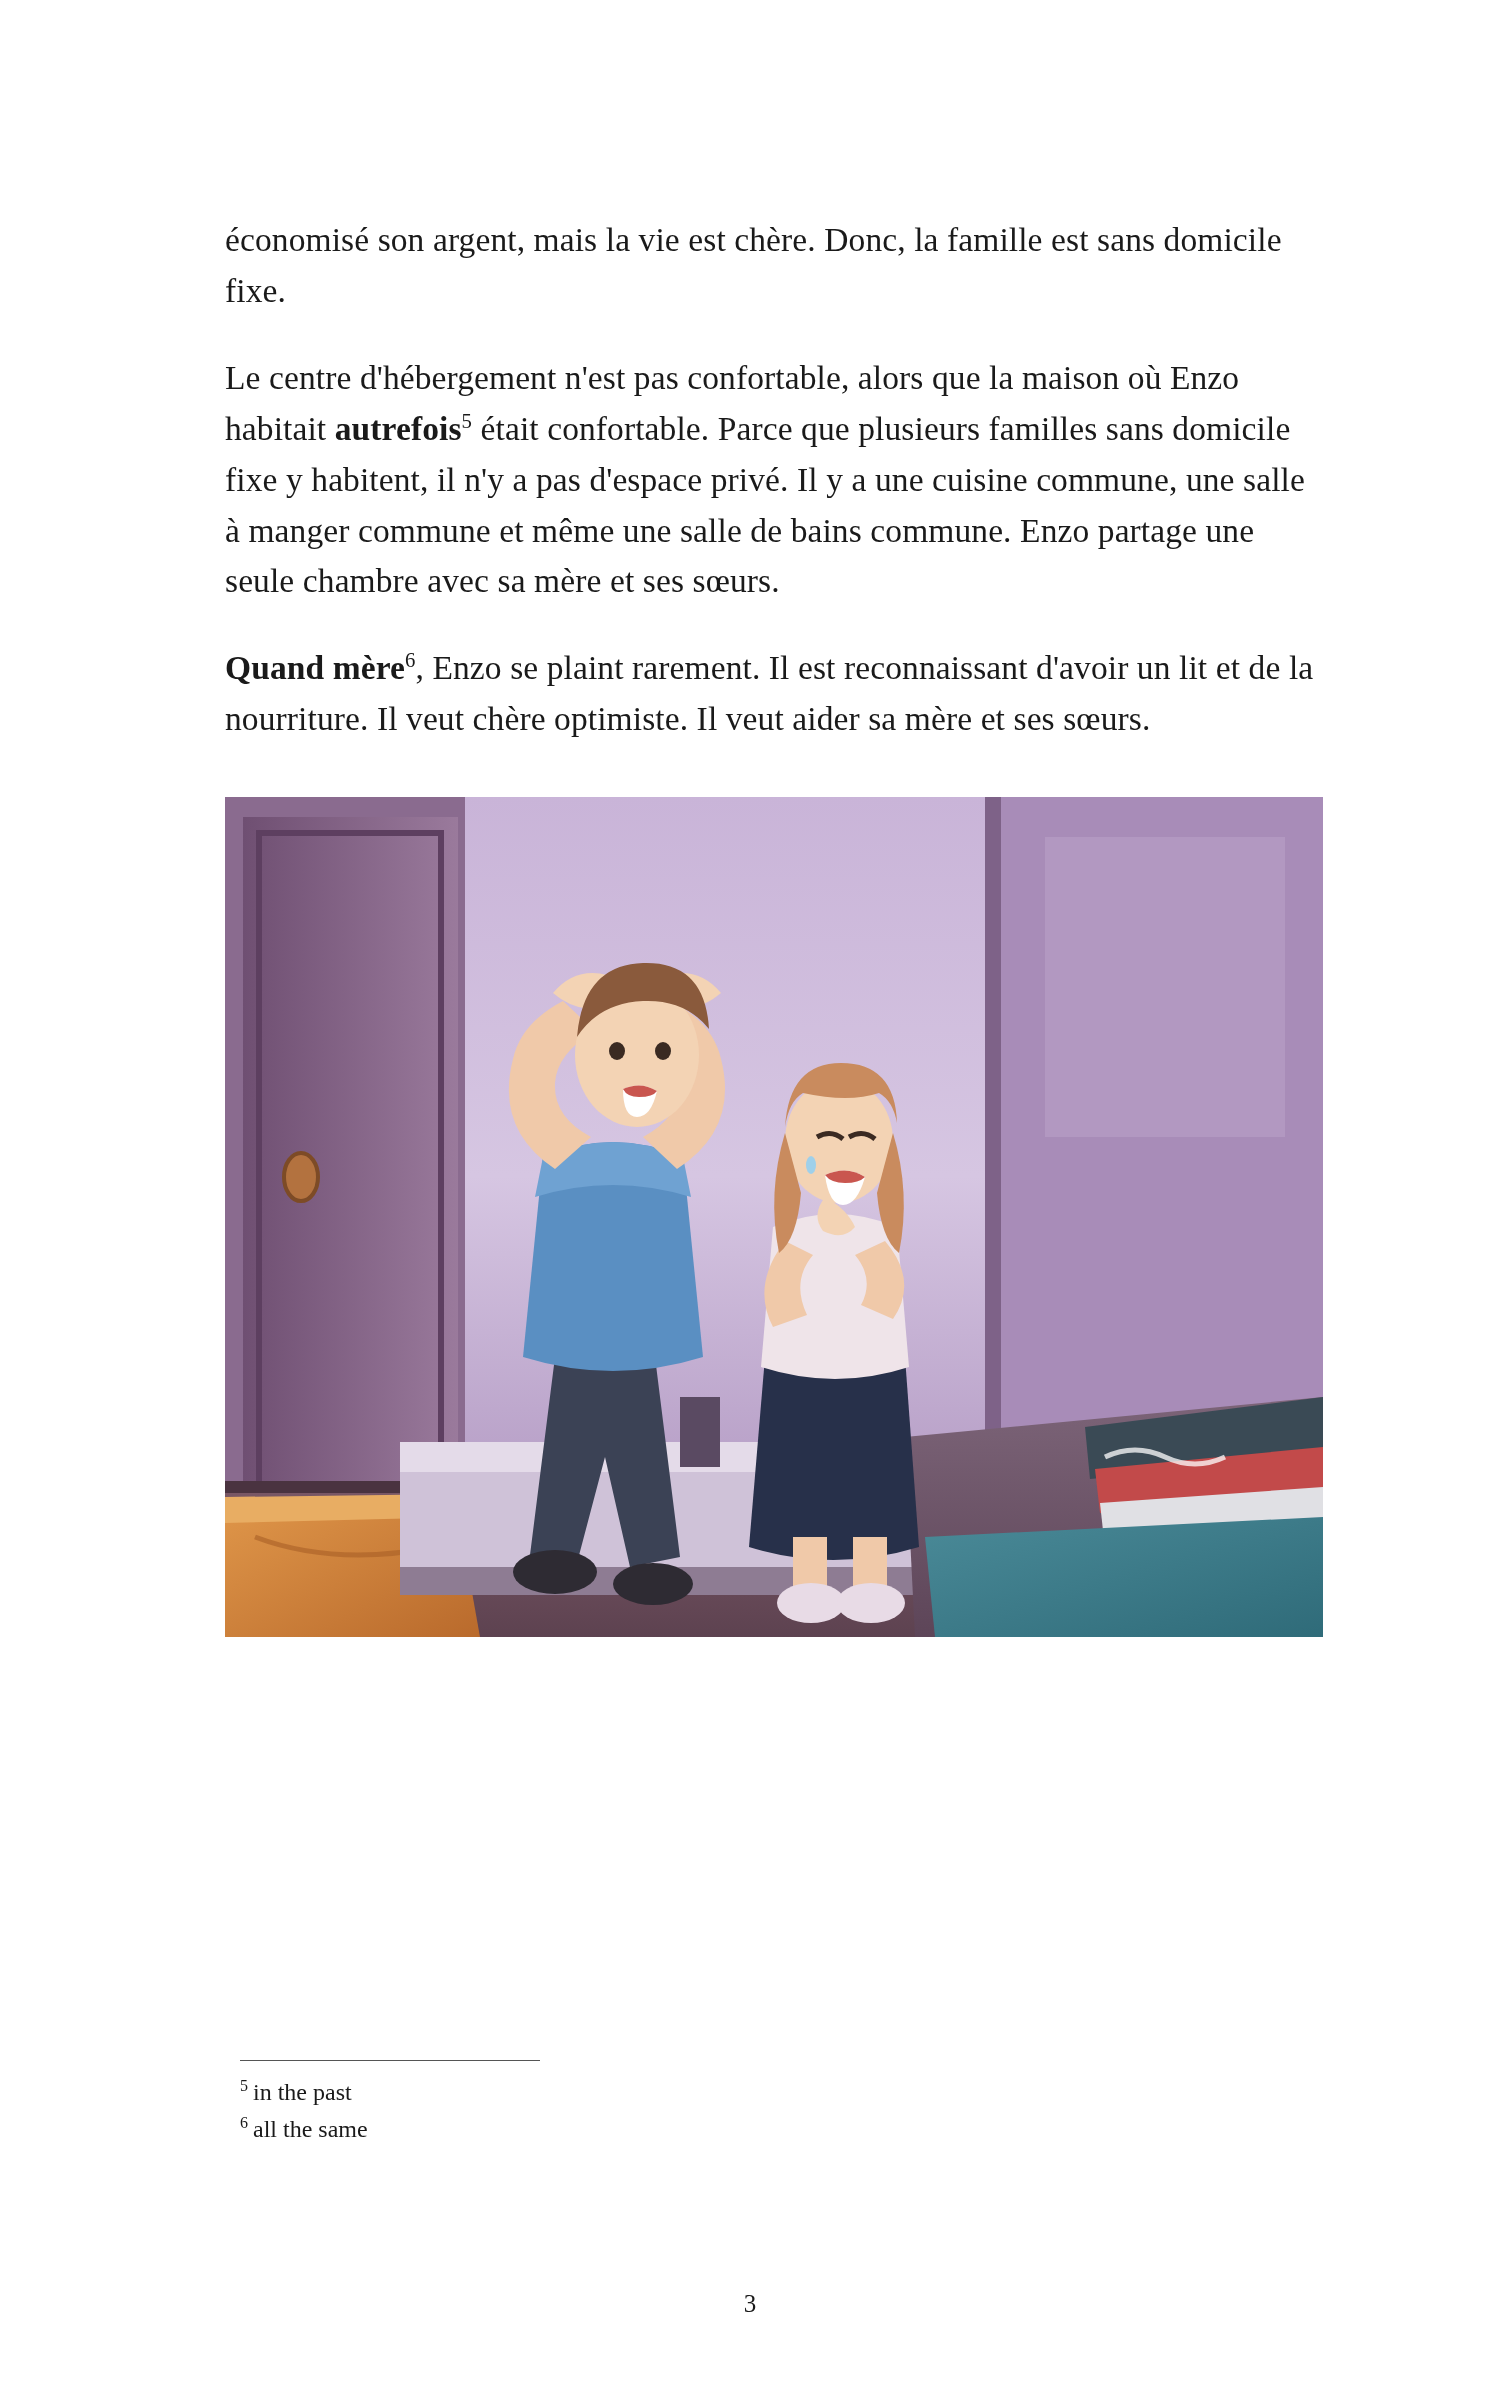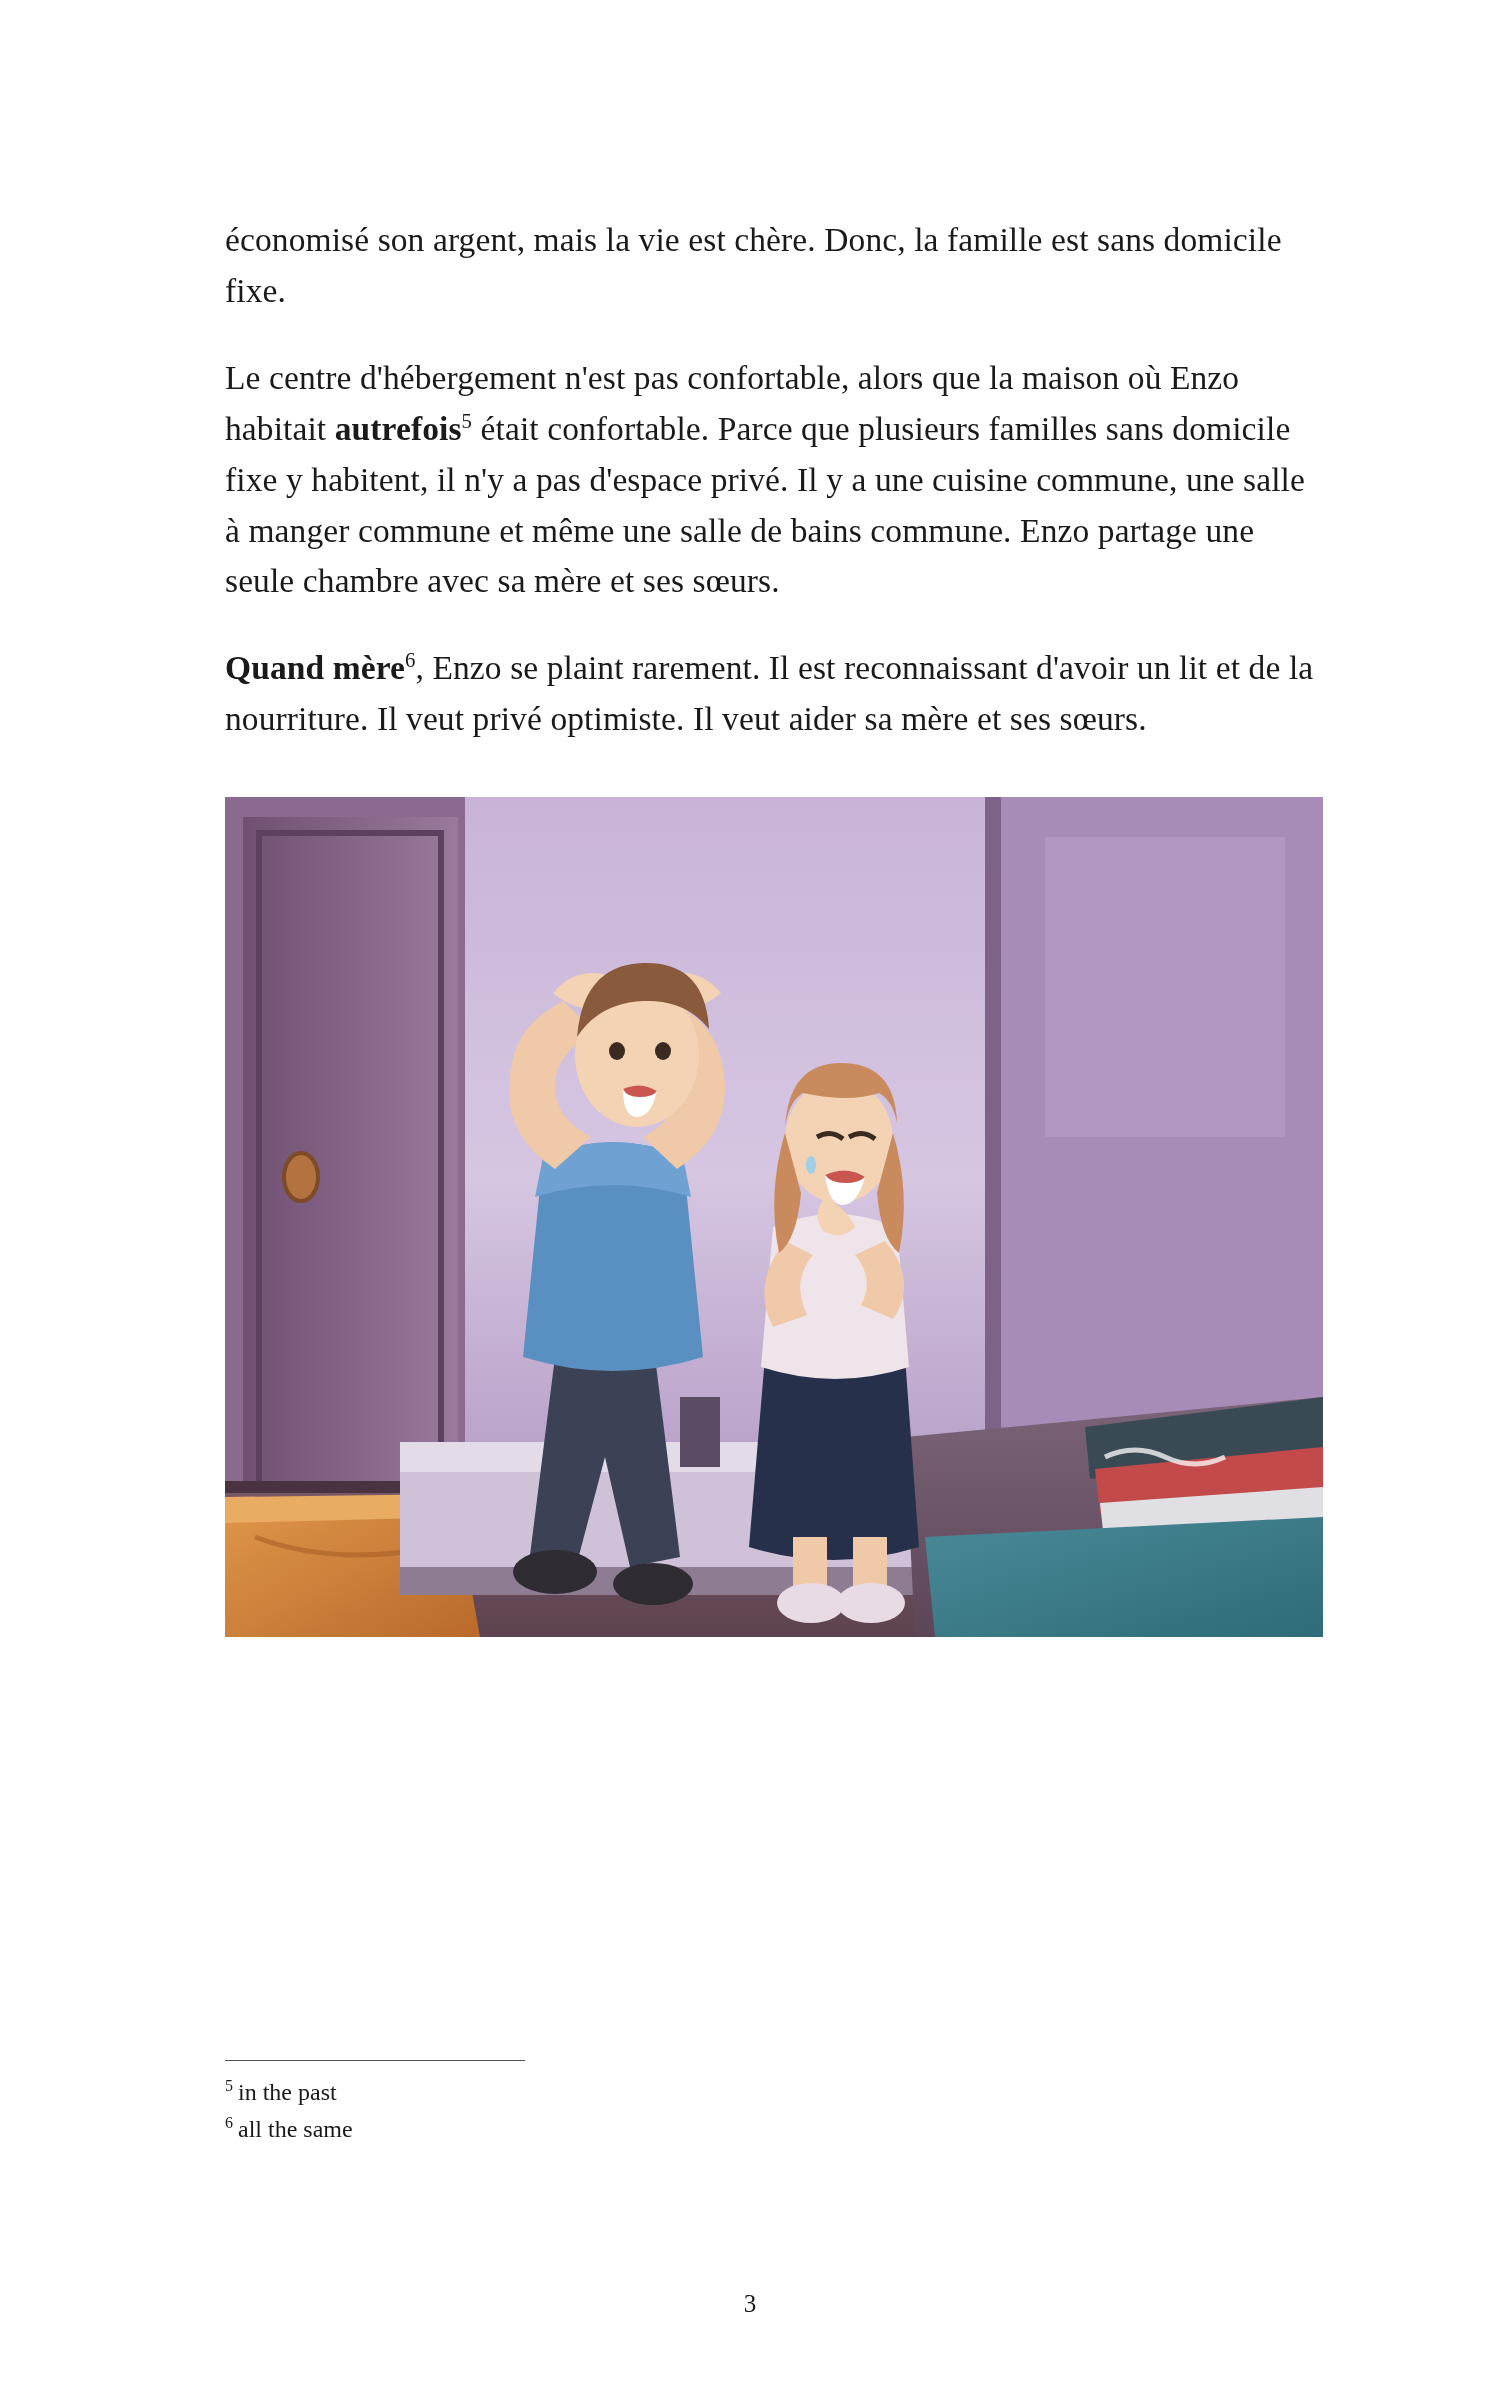--- a/index.html
+++ b/index.html
@@ -50,21 +50,21 @@
     position: relative;
     overflow: hidden;
     background: #3a2a36;
   }
   .figure svg { display: block; }
   .caption-block p.para {
     margin-bottom: 34px;
   }
   .footnote-area {
     position: absolute;
-    left: 225px;
+    left: 240px;
     top: 2060px;
     width: 1100px;
   }
   .footnote-rule {
     width: 300px;
     height: 1px;
     background: #555;
     margin-bottom: 14px;
   }
   .footnote {
@@ -98,21 +98,21 @@
 
     <p class="para">
       <span>économisé son argent, mais la vie est chère. Donc, la famille est sans domicile fixe.</span>
     </p>
 
     <p class="para">
       <span>Le centre d'hébergement n'est pas confortable, alors que la maison où Enzo habitait </span><b>autrefois</b><sup>5</sup><span> était confortable. Parce que plusieurs familles sans domicile fixe y habitent, il n'y a pas d'espace privé. Il y a une cuisine commune, une salle à manger commune et même une salle de bains commune. Enzo partage une seule chambre avec sa mère et ses sœurs.</span>
     </p>
 
     <p class="para">
-      <b>Quand mère</b><sup>6</sup><span>, Enzo se plaint rarement. Il est reconnaissant d'avoir un lit et de la nourriture. Il veut privé optimiste. Il veut aider sa mère et ses sœurs.</span>
+      <b>Quand mère</b><sup>6</sup><span>, Enzo se plaint rarement. Il est reconnaissant d'avoir un lit et de la nourriture. Il veut chère optimiste. Il veut aider sa mère et ses sœurs.</span>
     </p>
 
     <div class="figure">
       <svg width="1098" height="840" viewBox="0 0 1098 840" xmlns="http://www.w3.org/2000/svg">
         <defs>
           <linearGradient id="wallG" x1="0" y1="0" x2="0" y2="1">
             <stop offset="0%" stop-color="#c9b4d8"></stop>
             <stop offset="55%" stop-color="#d6c6e2"></stop>
             <stop offset="100%" stop-color="#b69ec6"></stop>
           </linearGradient>

